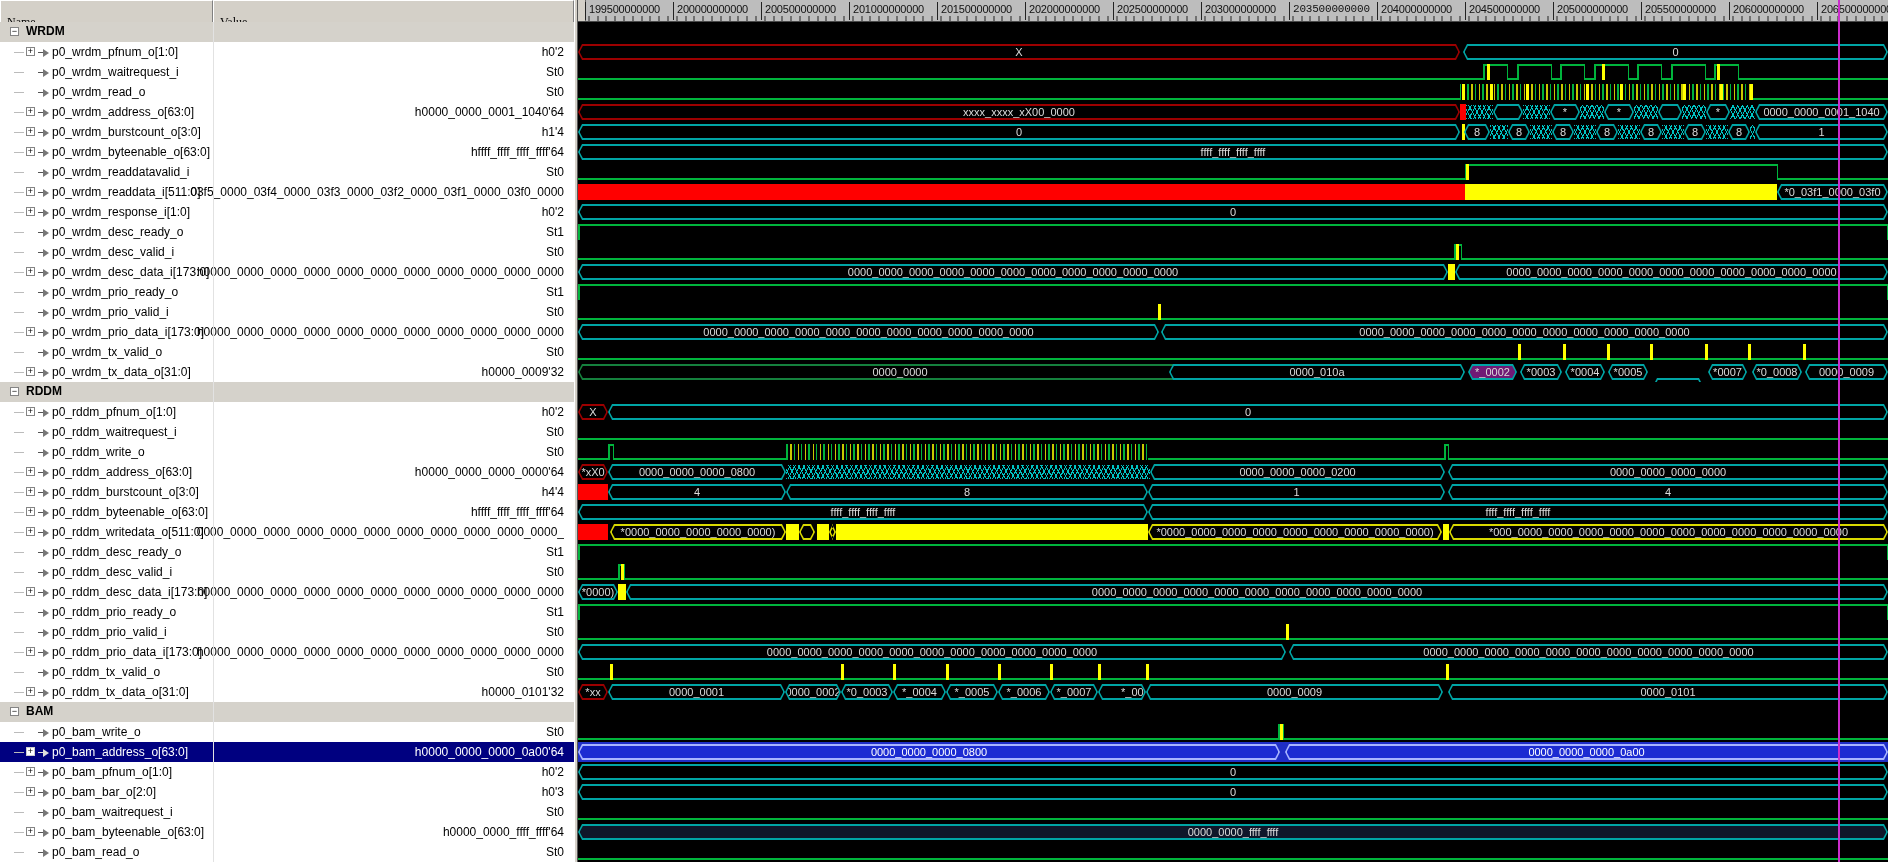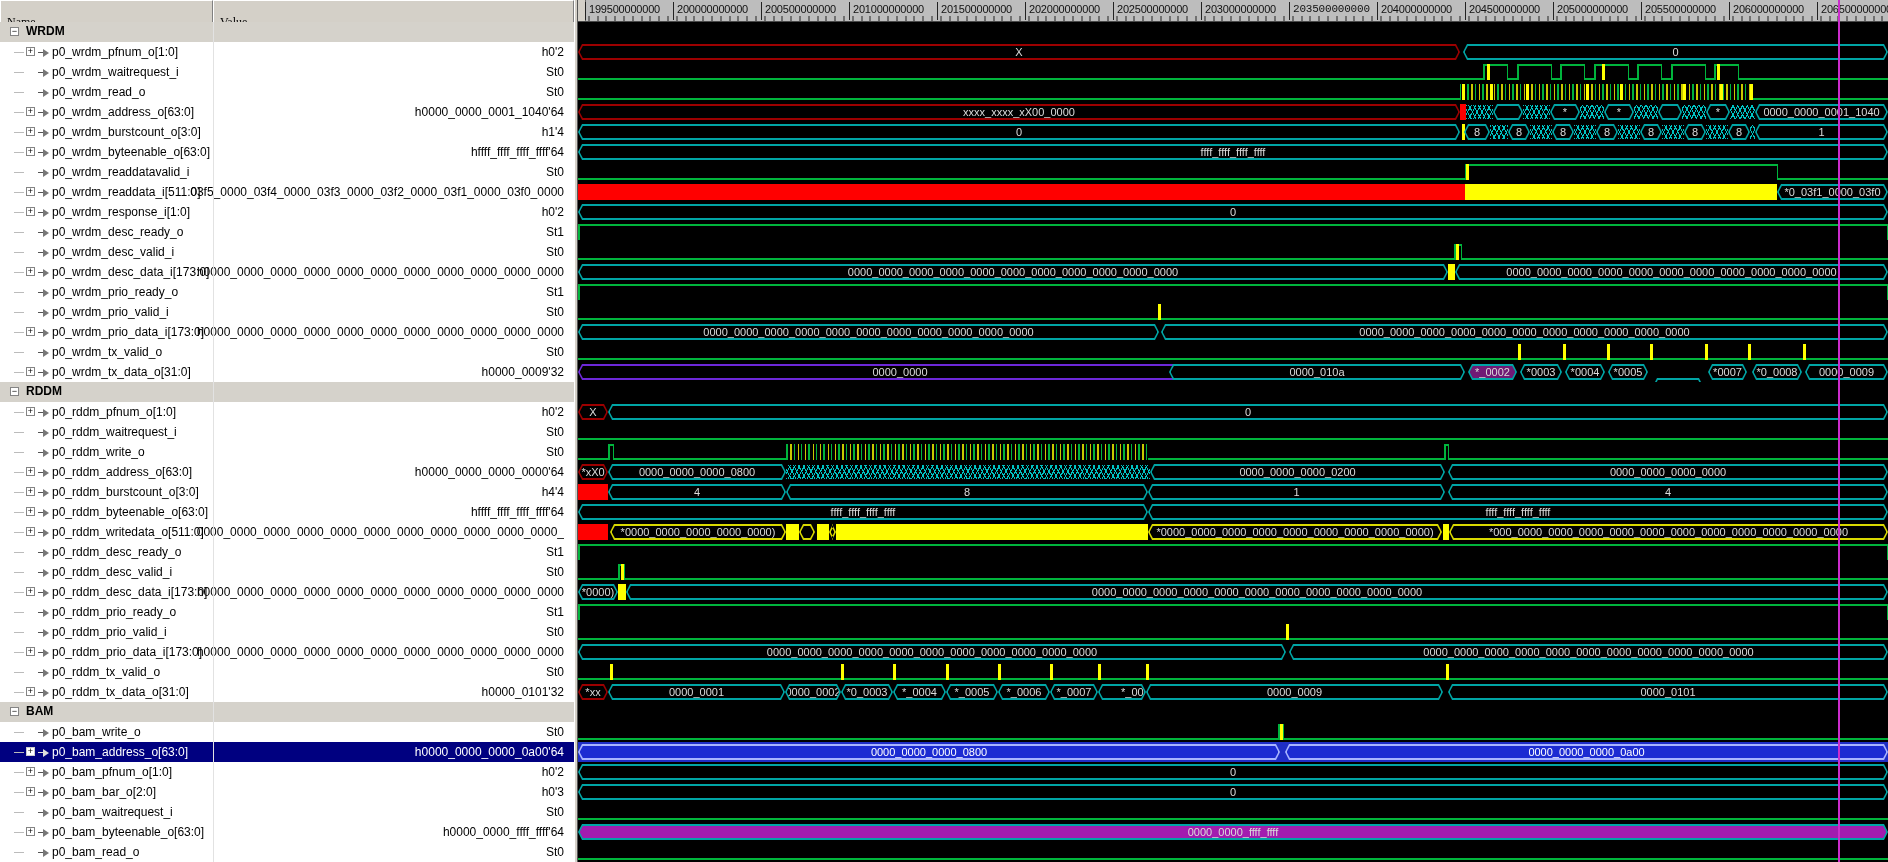--- a/index.html
+++ b/index.html
@@ -625,21 +625,21 @@
           <div class="seg line loline" style="left: 0px; width: 1310px; background: rgb(0, 180, 60);"></div>
           <div class="seg pulsey" style="left: 940px;"></div>
           <div class="seg pulsey" style="left: 985px;"></div>
           <div class="seg pulsey" style="left: 1029px;"></div>
           <div class="seg pulsey" style="left: 1072px;"></div>
           <div class="seg pulsey" style="left: 1127px;"></div>
           <div class="seg pulsey" style="left: 1170px;"></div>
           <div class="seg pulsey" style="left: 1225px;"></div>
         </div>
         <div class="wrow">
-          <div class="seg bus-outer" style="left: 0px; width: 644px; background: #6d28d9;">
+          <div class="seg bus-outer" style="left: 0px; width: 644px; background: #15803d;">
             <div class="bus-inner" style="background: rgb(0, 0, 0);">
               <span class="buslab">0000_0000</span>
             </div>
           </div>
           <div class="seg bus-outer" style="left: 591px; width: 296px; background: rgb(0, 165, 165);">
             <div class="bus-inner" style="background: rgb(0, 0, 0);">
               <span class="buslab">0000_010a</span>
             </div>
           </div>
           <div class="seg bus-outer" style="left: 890px; width: 49px; background: rgb(0, 165, 165);">
@@ -947,21 +947,21 @@
             <div class="bus-inner" style="background: rgb(0, 0, 0);">
               <span class="buslab">0</span>
             </div>
           </div>
         </div>
         <div class="wrow">
           <div class="seg line loline" style="left: 0px; width: 1310px; background: rgb(0, 180, 60);"></div>
         </div>
         <div class="wrow">
           <div class="seg bus-outer" style="left: 0px; width: 1310px; background: rgb(0, 165, 165);">
-            <div class="bus-inner" style="background: #a21caf;">
+            <div class="bus-inner" style="background: #0f172a;">
               <span class="buslab">0000_0000_ffff_ffff</span>
             </div>
           </div>
         </div>
         <div class="wrow">
           <div class="seg line loline" style="left: 0px; width: 1310px; background: rgb(0, 180, 60);"></div>
         </div>
       </div>
     <div id="cursor" style="left: 1260px;"></div>
   </div>

